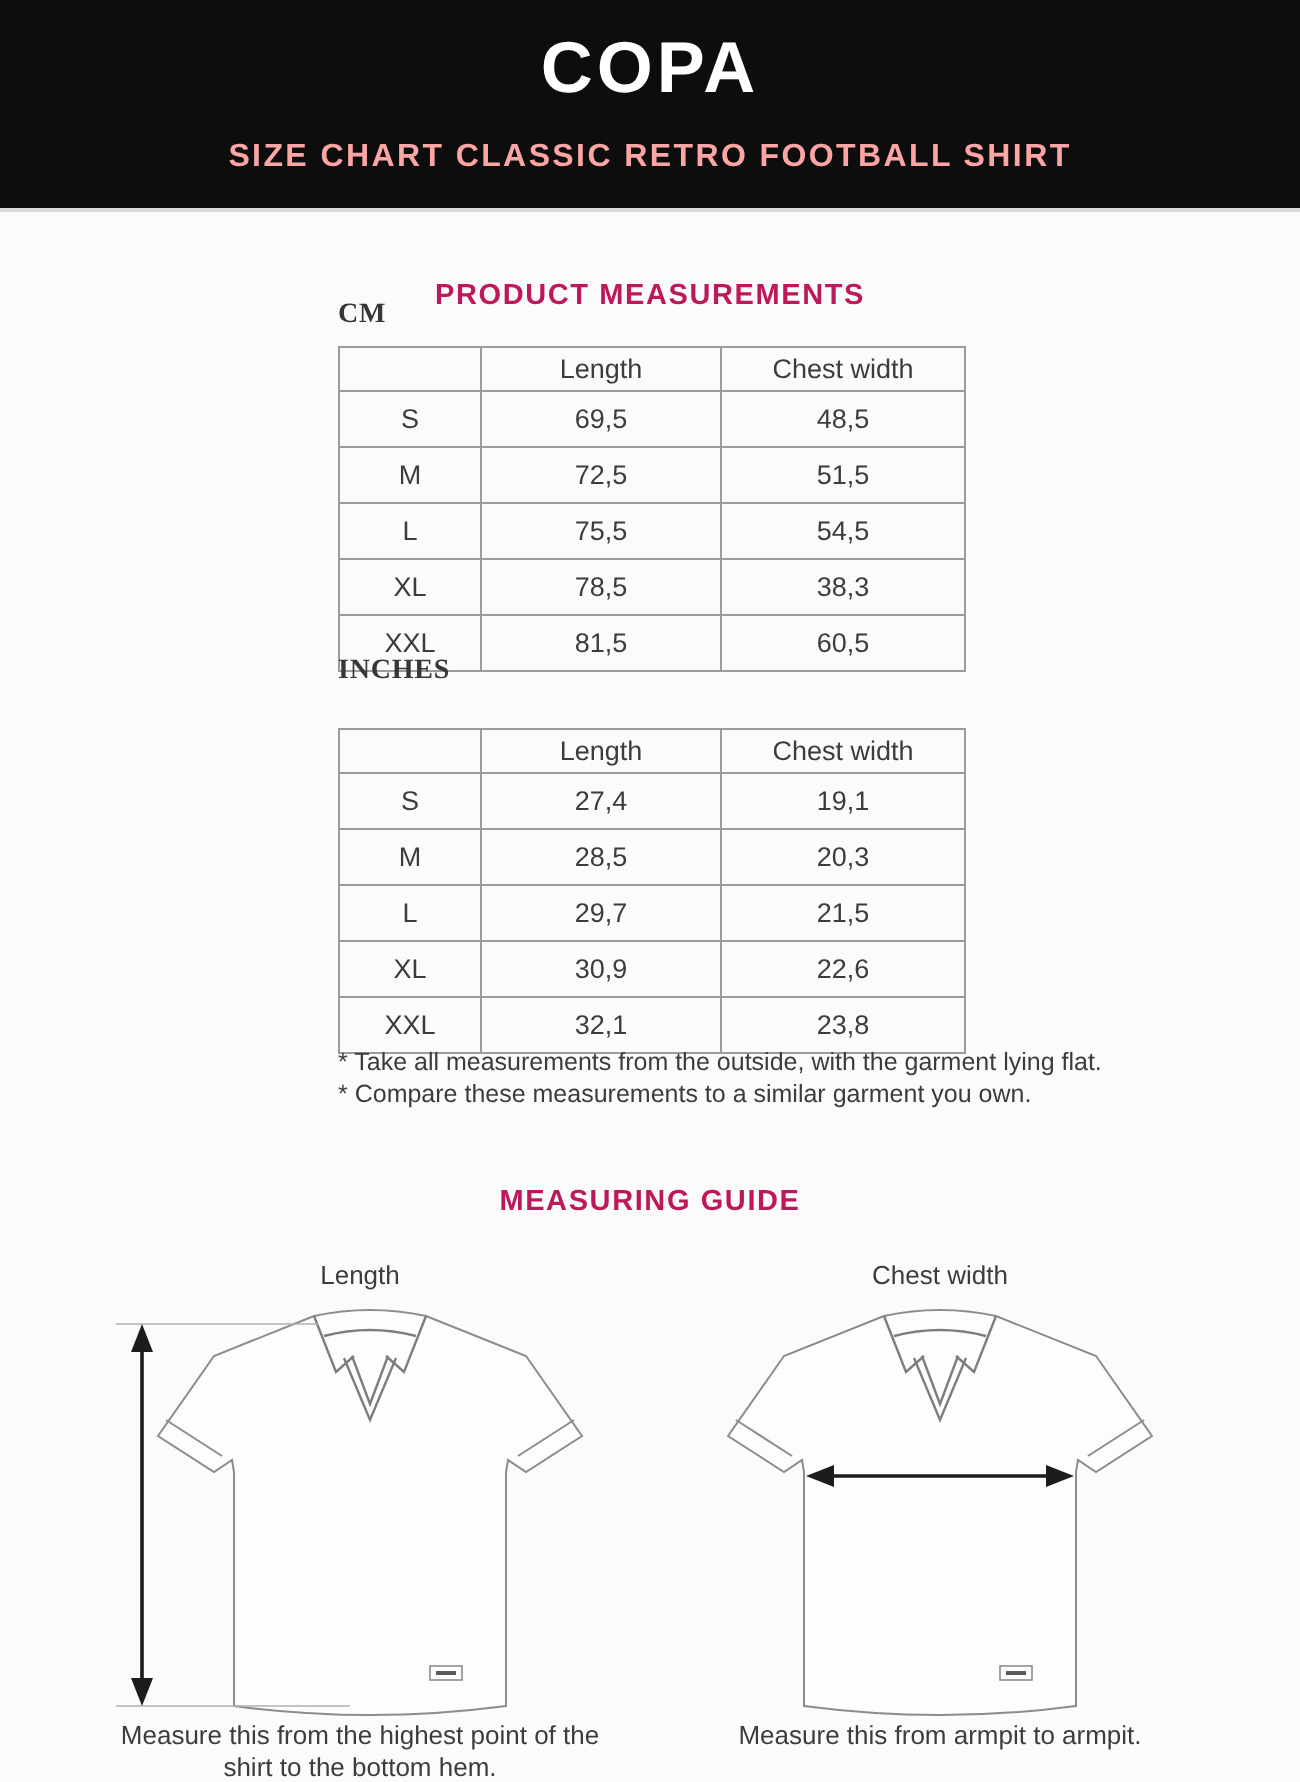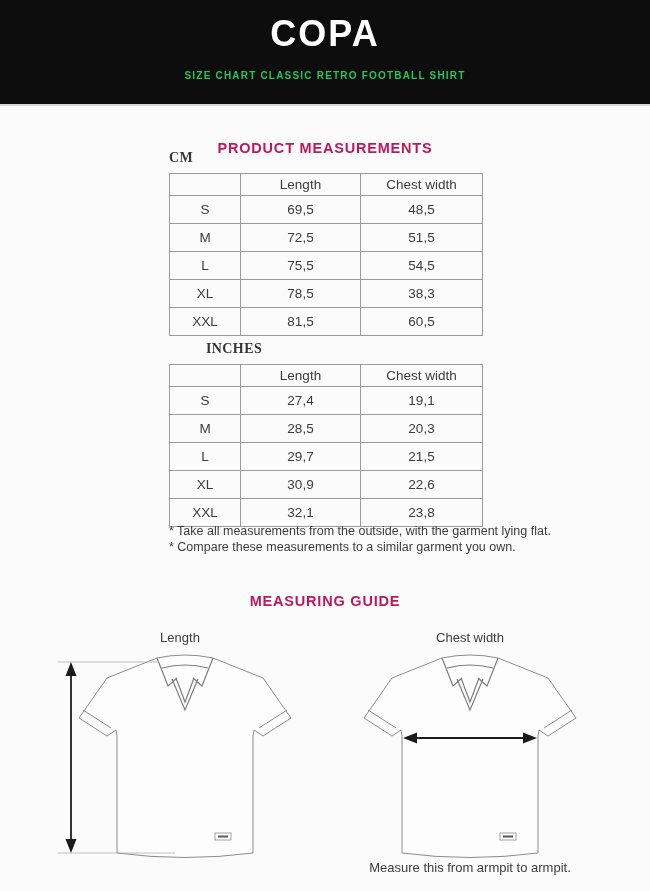--- a/index.html
+++ b/index.html
@@ -14,36 +14,36 @@
     position:absolute;top:0;left:0;width:650px;height:104px;
     background:#0d0d0d;border-bottom:2px solid #d9d9d9;
   }
   .brand-logo{
     position:absolute;top:16px;left:0;width:100%;
     text-align:center;color:#ffffff;
     font-size:36px;font-weight:800;letter-spacing:2px;line-height:36px;
   }
   .brand-subtitle{
     position:absolute;top:70px;left:0;width:100%;
-    text-align:center;color:#22c55e;
-    font-size:10px;font-weight:700;letter-spacing:1.2px;
+    text-align:center;color:#fca5a5;
+    font-size:16px;font-weight:700;letter-spacing:1.2px;
   }
   
   .section-title{
     position:absolute;left:0;width:100%;text-align:center;
     font-size:14.5px;font-weight:700;letter-spacing:.8px;color:#be185d;
   }
   #pm-title{top:128px;}
   #mg-title{top:581px;}
   .unit-label{
     position:absolute;left:169px;
     font-size:14px;font-weight:700;color:#373737;letter-spacing:.4px;font-family:Liberation Serif, serif;
   }
   #cm-label{top:150px;}
-  #inches-label{top:341px;margin-left:37px;}
+  #inches-label{top:328px;}
   
   table.size-table{
     position:absolute;left:169px;width:313px;
     border-collapse:collapse;table-layout:fixed;
   }
   #cm-table{top:173px;}
   #inches-table{top:364px;}
   .size-table th,.size-table td{
     border:1px solid #9b9b9b;text-align:center;vertical-align:middle;
     font-size:13.5px;font-weight:400;color:#3c3c3c;padding:0;
@@ -207,20 +207,21 @@
       <rect class="tag-mark" x="168" y="187.5" width="10" height="2"></rect>
 
       <g>
         <line class="ref-line" x1="8" y1="14" x2="109" y2="14"></line>
         <line class="ref-line" x1="8" y1="205" x2="125" y2="205"></line>
         <line class="measure-line" x1="21" y1="25" x2="21" y2="194"></line>
         <polygon class="measure-head" points="21,14 15.5,28 26.5,28"></polygon>
         <polygon class="measure-head" points="21,205 15.5,191 26.5,191"></polygon>
       </g>
     </svg>
+    <figcaption class="diagram-caption">Measure this from the highest point of the shirt to the bottom hem.</figcaption>
   </figure>
 
   <figure class="diagram" id="chest-diagram">
     <div class="diagram-label">Chest width</div>
     <svg width="270" height="222" viewBox="0 0 270 222">
       <path class="shirt-fill" d="M107,10 L57,30 L29,70 L57,88 L66,82 L67,88 L67,205 Q135,214 203,205 L203,88 L204,82 L213,88 L241,70 L213,30 L163,10 Q135,4 107,10 Z"></path>
       <path class="shirt-line" d="M33,62 L61,80"></path>
       <path class="shirt-line" d="M237,62 L209,80"></path>
       <path class="collar-line" d="M112,20 Q135,14 158,20"></path>
       <path class="collar-line" d="M107,10 L118,38 L127,30"></path>

